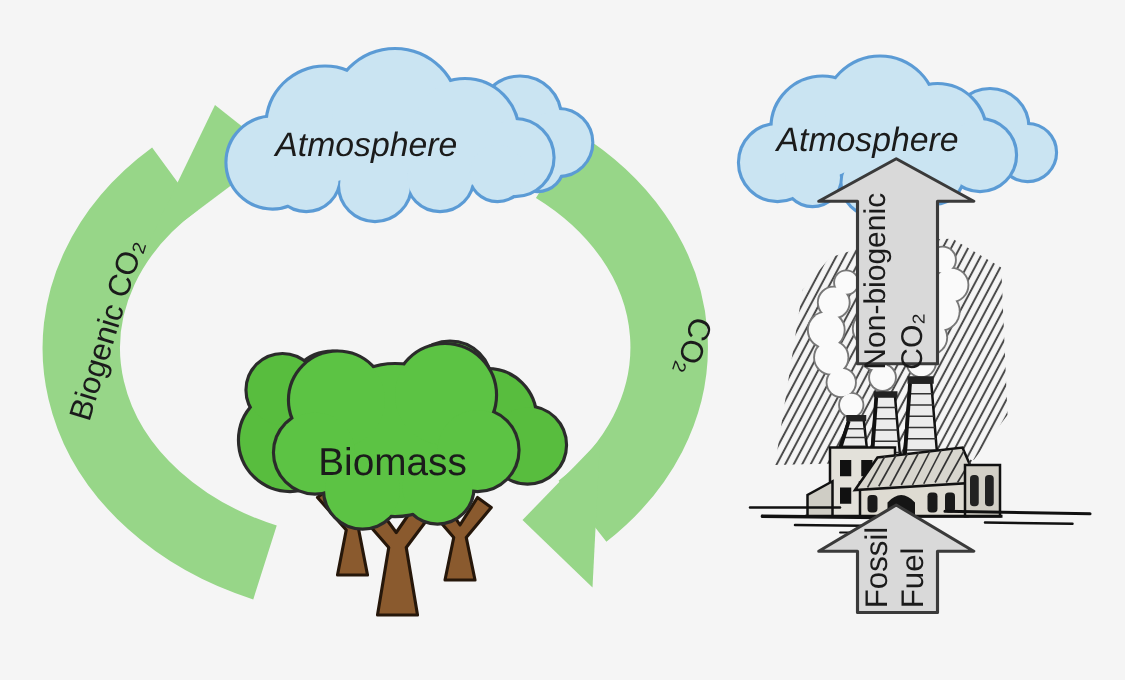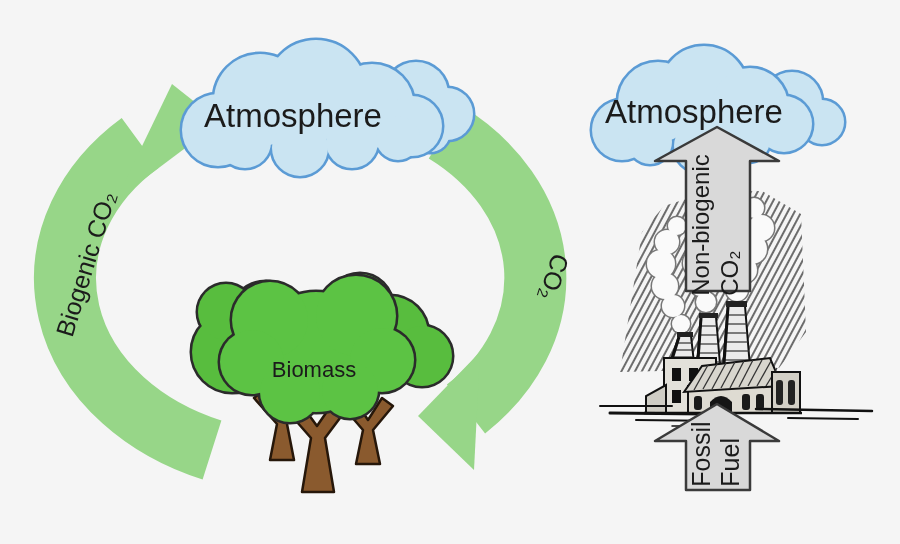--- a/index.html
+++ b/index.html
@@ -5,22 +5,22 @@
   html,body{margin:0;padding:0;}
   .stage{
     position:relative;width:900px;height:544px;background:#f5f5f5;overflow:hidden;
     font-family:"Liberation Sans","DejaVu Sans",sans-serif;color:#1b1b1b;
   }
   .stage svg{position:absolute;left:0;top:0;}
   .label{
     position:absolute;transform:translate(-50%,-50%);
     white-space:nowrap;color:#1b1b1b;text-align:center;line-height:1.15;
   }
-  .lbl-atmosphere{font-size:33px;}
-  .lbl-biomass{font-size:22px;line-height:1.18;}
+  .lbl-atmosphere{font-size:27px;font-style:italic;}
+  .lbl-biomass{font-size:31px;line-height:1.18;}
   .lbl-biogenic{font-size:25px;transform:translate(-50%,-50%) rotate(-73deg);}
   .lbl-co2{font-size:25px;transform:translate(-50%,-50%) rotate(108deg);}
   .lbl-nonbio{font-size:24px;transform:translate(-50%,-50%) rotate(-90deg);text-align:left;line-height:1.2;}
   .lbl-fossil{font-size:25px;transform:translate(-50%,-50%) rotate(-90deg);text-align:left;line-height:1.15;}
 </style>
 </head>
 <body>
 
 <div class="stage">
 

